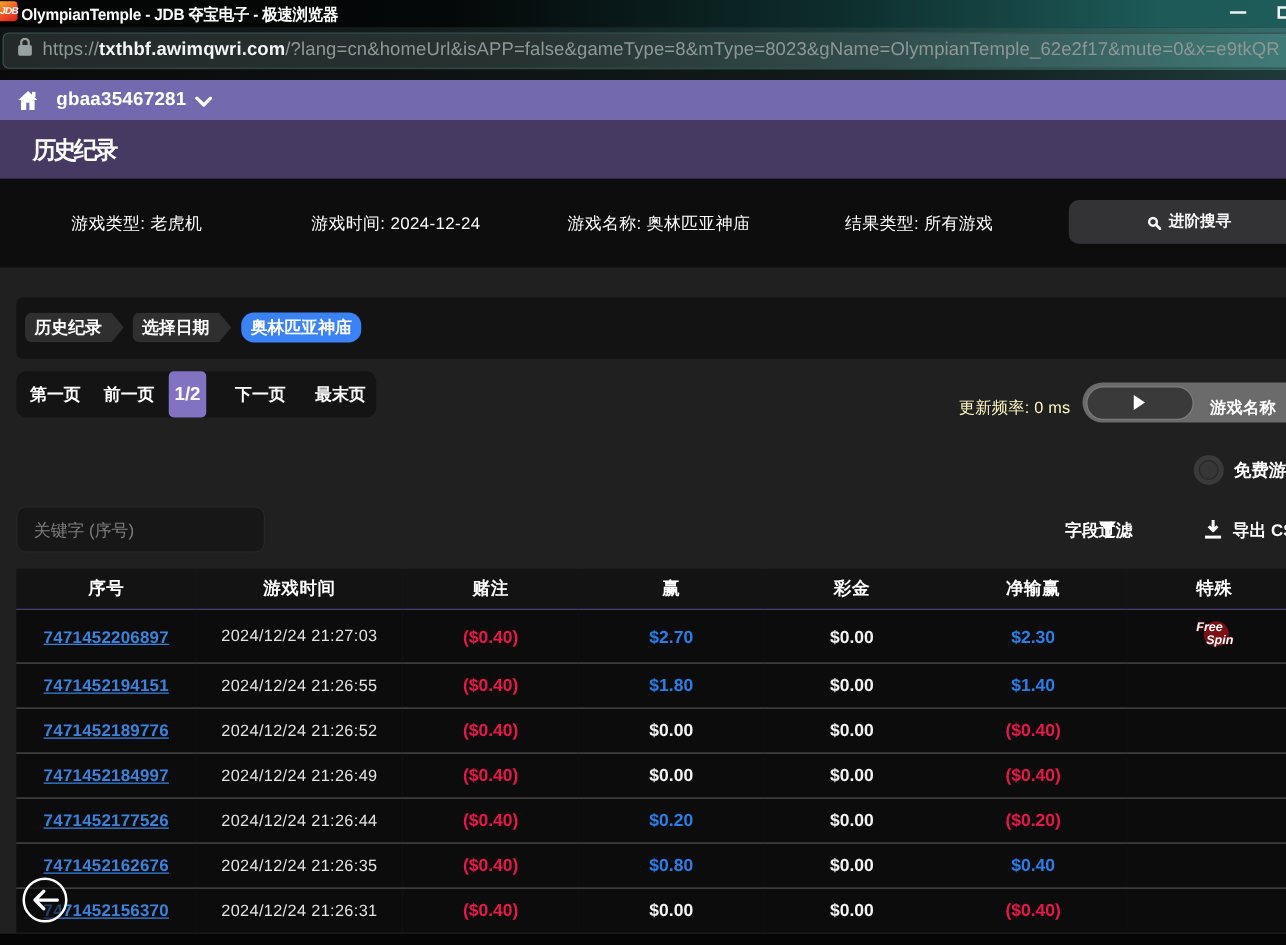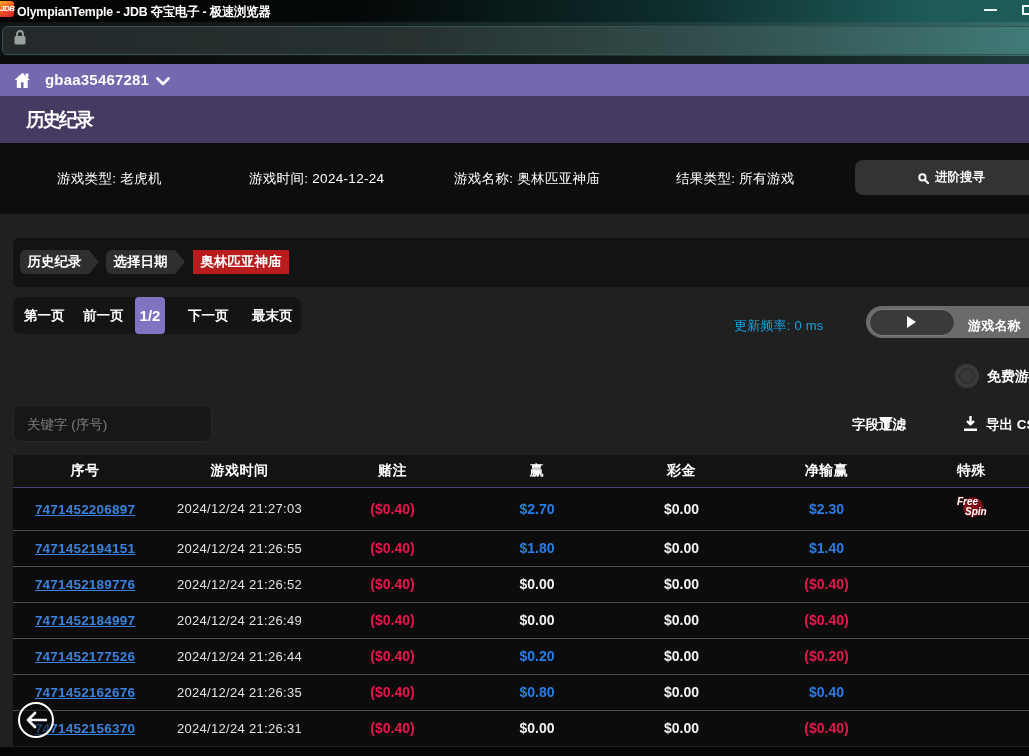--- a/index.html
+++ b/index.html
@@ -42,28 +42,28 @@
 #advbtn { position:absolute; left:855px; top:160px; width:200px; height:35px; background:#333335; border-radius:8px;
   color:#f5f5f5; font-size:12.5px; font-weight:bold; line-height:35px; }
 #advbtn span { position:absolute; left:80px; }
 
 
 #bccont { left:13px; top:238px; width:1016px; height:49px; background:#131313; border-radius:5px 0 0 5px; }
 .chip { position:absolute; top:250px; height:24px; background:#2f2f2f; color:#fff;
   font-size:13.5px; font-weight:bold; line-height:24px; text-align:center;
   border-radius:6px 0 0 6px;
   clip-path:polygon(0 0, calc(100% - 10px) 0, 100% 50%, calc(100% - 10px) 100%, 0 100%); }
-.chip.r { border-radius:0; clip-path:none; background:#b91c1c; }
+.chip.r { border-radius:10px; clip-path:none; background:#3b82f6; }
 
 
 #pagcont { left:13px; top:297px; width:288px; height:37px; background:#141414; border-radius:8px; }
 .pbtn { position:absolute; top:297px; height:37px; line-height:37px; color:#fff; font-size:13.5px; font-weight:bold; }
 #pcur { position:absolute; left:135px; top:297px; width:30px; height:37px; background:#8273c2; border-radius:4px;
   color:#fff; font-size:15px; font-weight:bold; text-align:center; line-height:37px; }
-#freq { position:absolute; left:734px; top:317px; color:#0ea5e9; font-size:13px; letter-spacing:0.2px; }
+#freq { position:absolute; left:767px; top:317px; color:#fef9c3; font-size:13px; letter-spacing:0.2px; }
 #pill { position:absolute; left:866px; top:306px; width:200px; height:32px; background:#6b6b6b; border-radius:16px 0 0 16px; }
 #pillin { position:absolute; left:869px; top:309px; width:86px; height:27px; background:#3a3a3a; border:1px solid #7c7c7c; border-radius:14px; }
 #playtri { position:absolute; left:907px; top:316px; width:0; height:0;
   border-left:9px solid #fff; border-top:6px solid transparent; border-bottom:6px solid transparent; }
 #autotxt { position:absolute; left:968px; top:317px; color:#fff; font-size:13px; font-weight:bold; letter-spacing:0.2px; }
 
 
 #radio { position:absolute; left:955px; top:364px; width:24px; height:24px; border-radius:50%; background:#3a3a3a; }
 #radioin { position:absolute; left:959px; top:368px; width:16px; height:16px; border-radius:50%; background:#373737; border:1.5px solid #272727; }
 #fstext { position:absolute; left:987px; top:368px; color:#fff; font-size:14px; font-weight:bold; letter-spacing:0; white-space:nowrap; }
@@ -102,20 +102,21 @@
   <div id="minbtn" class="abs"></div>
   <div id="maxbtn" class="abs"></div>
 
   <div id="addrband" class="abs"></div>
   <div id="addrbox" class="abs"></div>
   <div class="abs" style="left:0;top:56px;width:1029px;height:8px;background:linear-gradient(90deg,#0a0a0a,#111c1b 70%,#1e3b39 100%);"></div>
   <svg id="lockicon" class="abs" width="12" height="15" viewBox="0 0 12 15">
     <rect x="0.5" y="6" width="11" height="8.5" rx="1.5" fill="#97a19f"></rect>
     <path d="M3 6 V4 a3 3 0 0 1 6 0 V6" fill="none" stroke="#97a19f" stroke-width="1.8"></path>
   </svg>
+  <div id="urltext" class="abs">https://<b>txthbf.awimqwri.com</b>/?lang=cn&amp;homeUrl&amp;isAPP=false&amp;gameType=8&amp;mType=8023&amp;gName=OlympianTemple_62e2f17&amp;mute=0&amp;x=e9tkQR</div>
 
   <div id="pbar1" class="abs"></div>
   <svg id="homeicon" class="abs" width="17" height="16" viewBox="0 0 17 16">
     <rect x="11.6" y="1.5" width="2.8" height="4" fill="#fff"></rect>
     <path d="M8.5 0.8 L0.6 7.9 h2.2 V16 h4.2 v-5.8 h2.5 V16 h4.2 V7.9 h2.2 Z" fill="#fff"></path>
   </svg>
   <div id="uname" class="abs">gbaa35467281</div>
   <svg id="chev" class="abs" width="14" height="9" viewBox="0 0 14 9">
     <path d="M1.5 1.5 L7 7 L12.5 1.5" fill="none" stroke="#fff" stroke-width="2.6" stroke-linecap="round" stroke-linejoin="round"></path>
   </svg>

